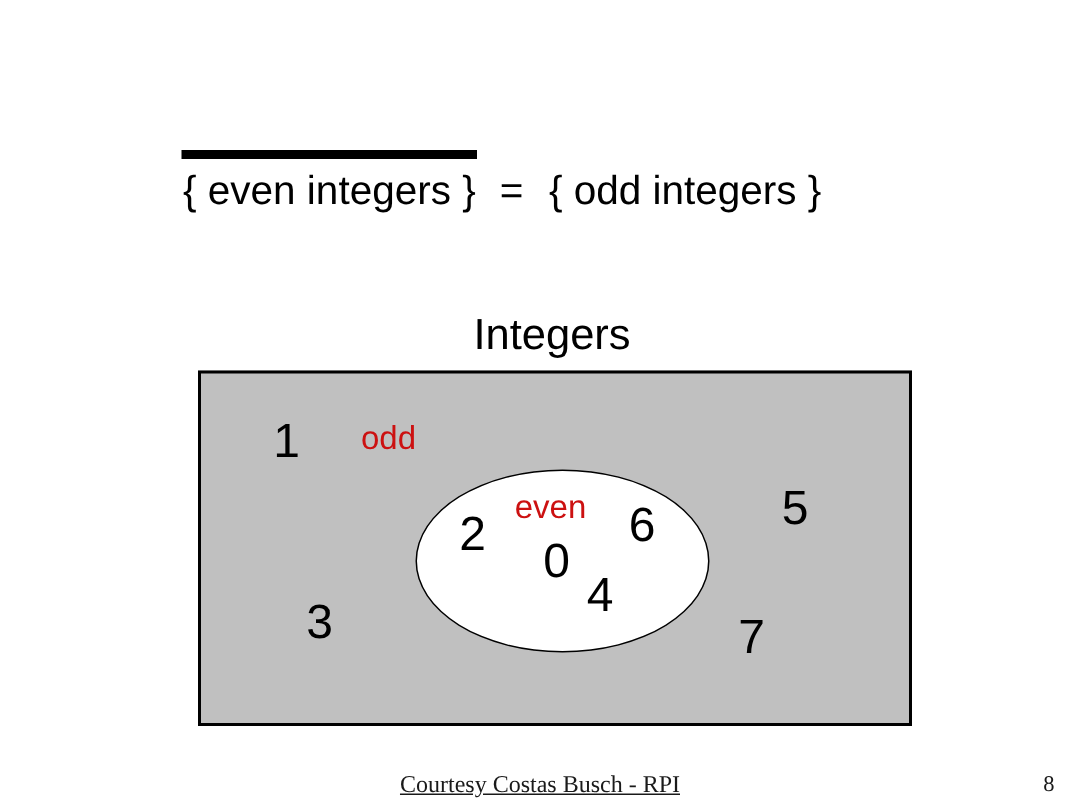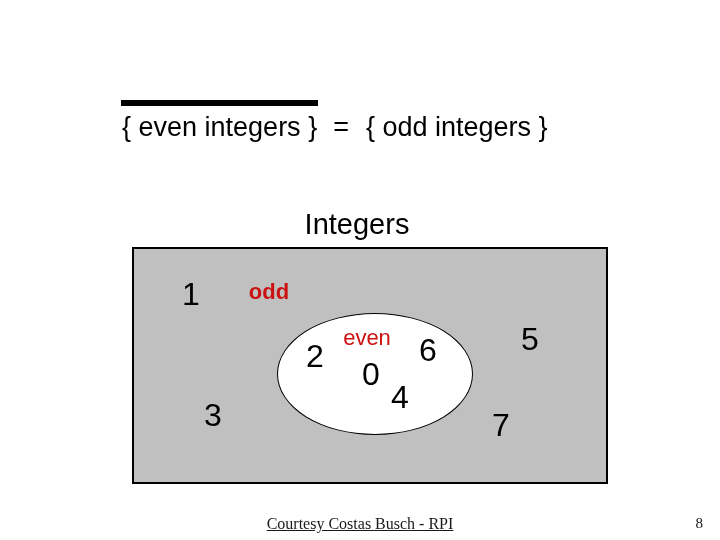--- a/index.html
+++ b/index.html
@@ -31,21 +31,21 @@
     position: absolute;
     left: -1px; right: -1px; top: -8px;
     height: 6px;
     background: #000000;
   }
   .equals-sign { margin: 0 17px 0 16px; }
 
   
   .universe-label {
     position: absolute;
-    left: 357px; top: 224px;
+    left: 368px; top: 224px;
     transform: translate(-50%, -50%);
     font-size: 29px;
     color: #000000;
     white-space: nowrap;
   }
 
   
   .universe-rect {
     position: absolute;
     left: 132px; top: 247px;
@@ -69,21 +69,21 @@
   
   .num, .region-label {
     position: absolute;
     transform: translate(-50%, -50%);
     white-space: nowrap;
   }
   .num { font-size: 32px; color: #000000; }
   .region-label { font-size: 22px; color: #cc1111; }
 
   .pos-n1   { left: 191px; top: 294px; }
-  .pos-odd  { left: 269px; top: 292px; font-weight: bold; }
+  .pos-odd  { left: 259px; top: 292px; }
   .pos-n3   { left: 213px; top: 415px; }
   .pos-n5   { left: 530px; top: 339px; }
   .pos-n7   { left: 501px; top: 425px; }
   .pos-even { left: 367px; top: 338px; }
   .pos-n2   { left: 315px; top: 356px; }
   .pos-n0   { left: 371px; top: 374px; }
   .pos-n6   { left: 428px; top: 350px; }
   .pos-n4   { left: 400px; top: 397px; }
 
   

